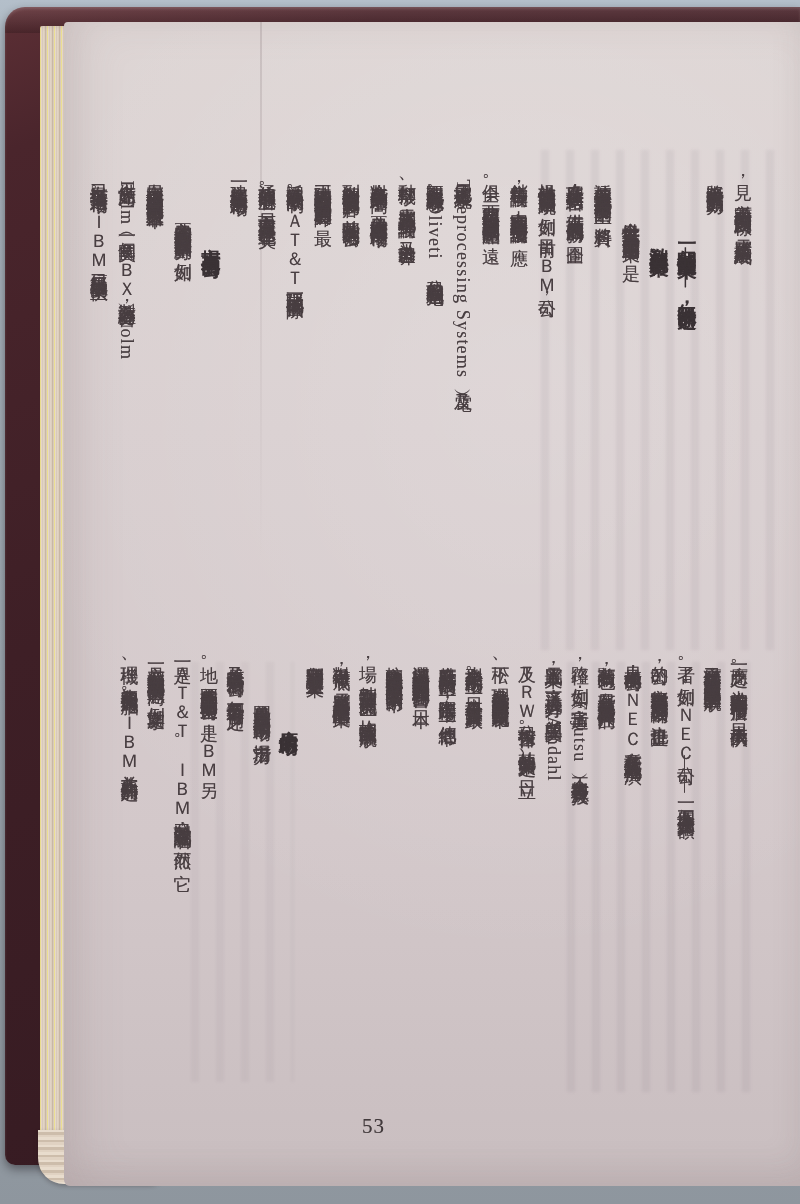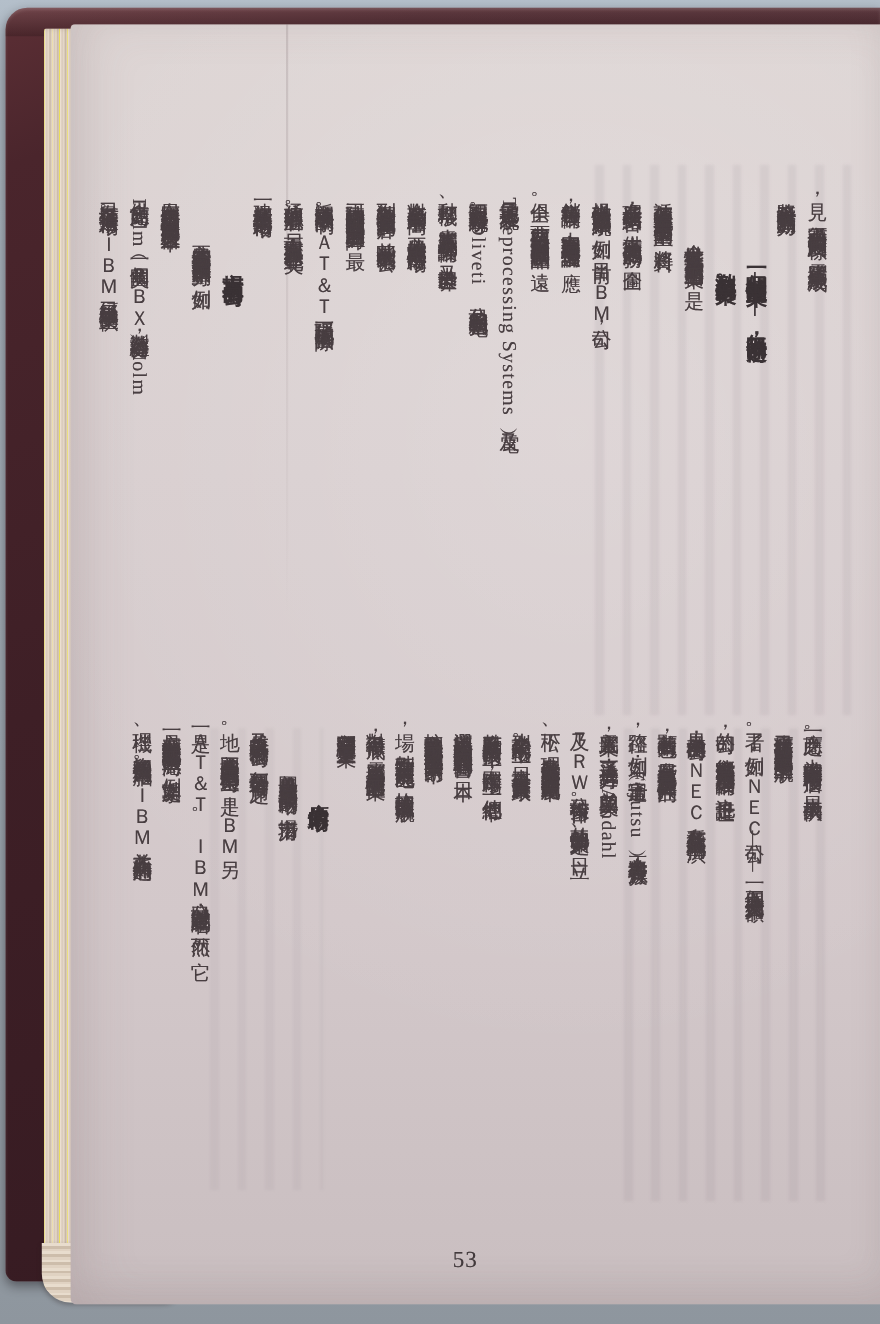--- a/index.html
+++ b/index.html
@@ -66,24 +66,23 @@
     font-size:18px;letter-spacing:1.2px;color:#483e41;
     text-shadow:0 0 .5px rgba(72,62,65,.55);
   }
   .vblock.top{top:148px;right:43px;height:478px;width:676px;line-height:28px;}
   .vblock.bottom{top:630px;right:48px;height:470px;width:640px;line-height:26.5px;}
   .vcol{height:100%;}
   .vcol.para{padding-top:38px;}
   .vcol.heading{padding-top:63px;font-weight:bold;font-size:19px;color:#3a3235;letter-spacing:1.8px;}
   
   .page-num{
-    position:absolute;top:1092px;left:284px;width:150px;text-align:center;
+    position:absolute;top:1092px;left:298px;width:150px;
     font-size:21px;color:#423a3c;letter-spacing:1px;
     text-shadow:0 0 .5px rgba(66,58,60,.5);
-    margin-top:19px;
   }
 </style>
 </head>
 <body>
 
 <div class="cover"></div>
 <div class="cover-sheen"></div>
 
 <div class="page-edges-left"></div>
 <div class="page-edges-bottom"></div>

